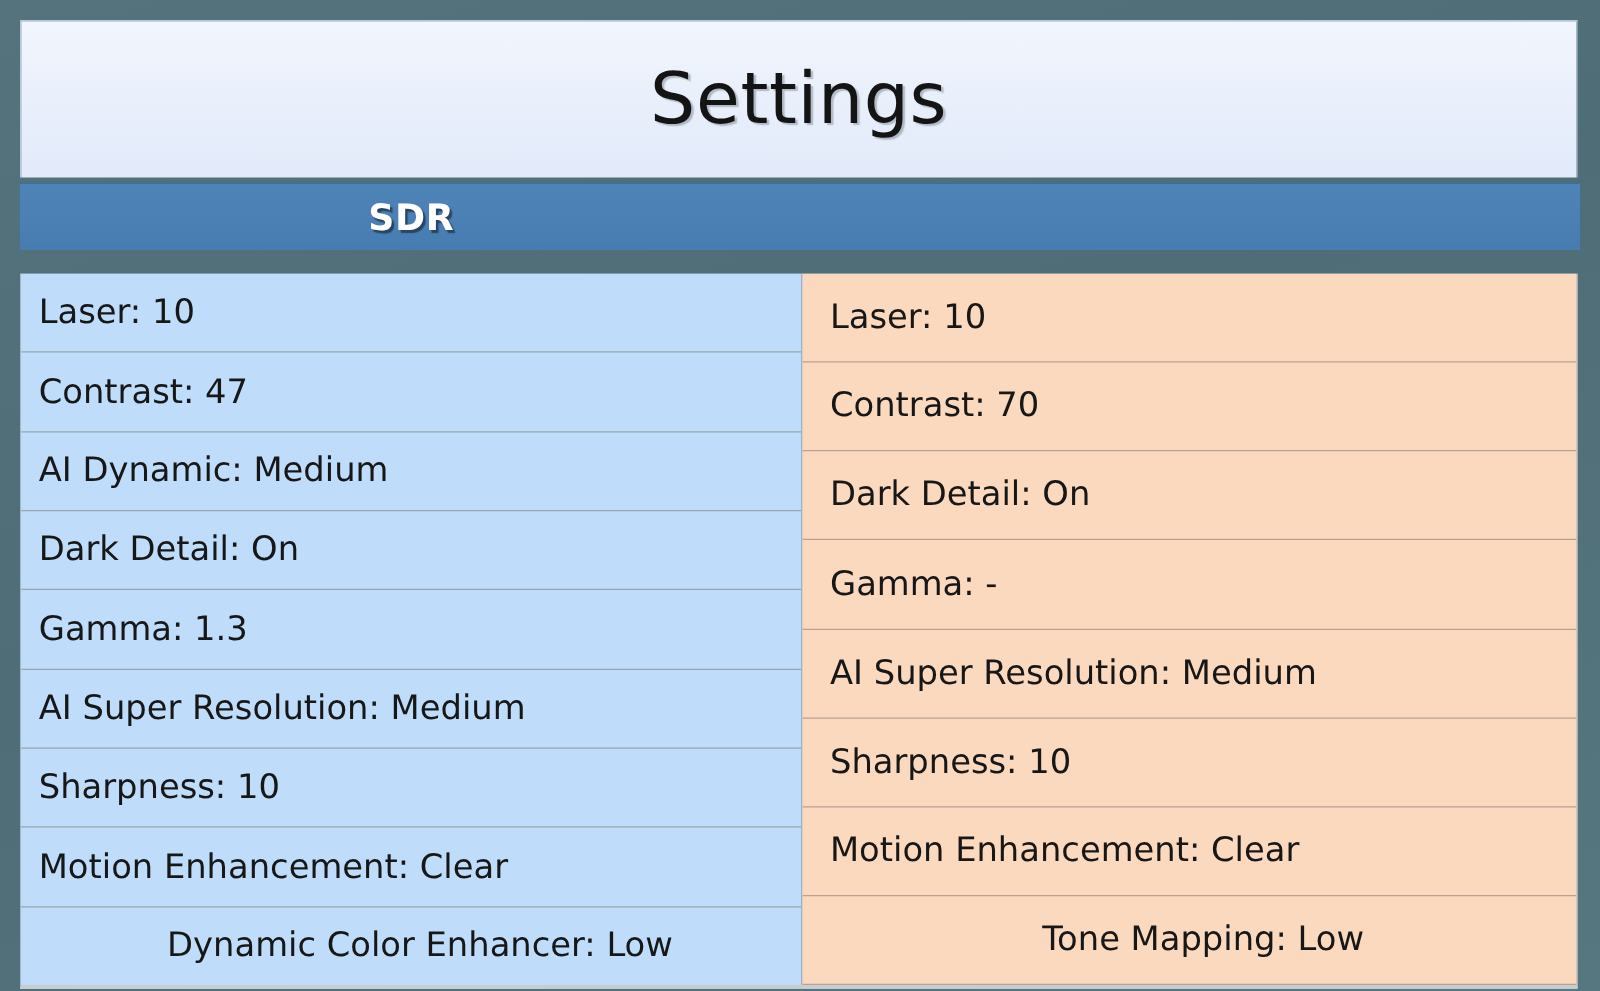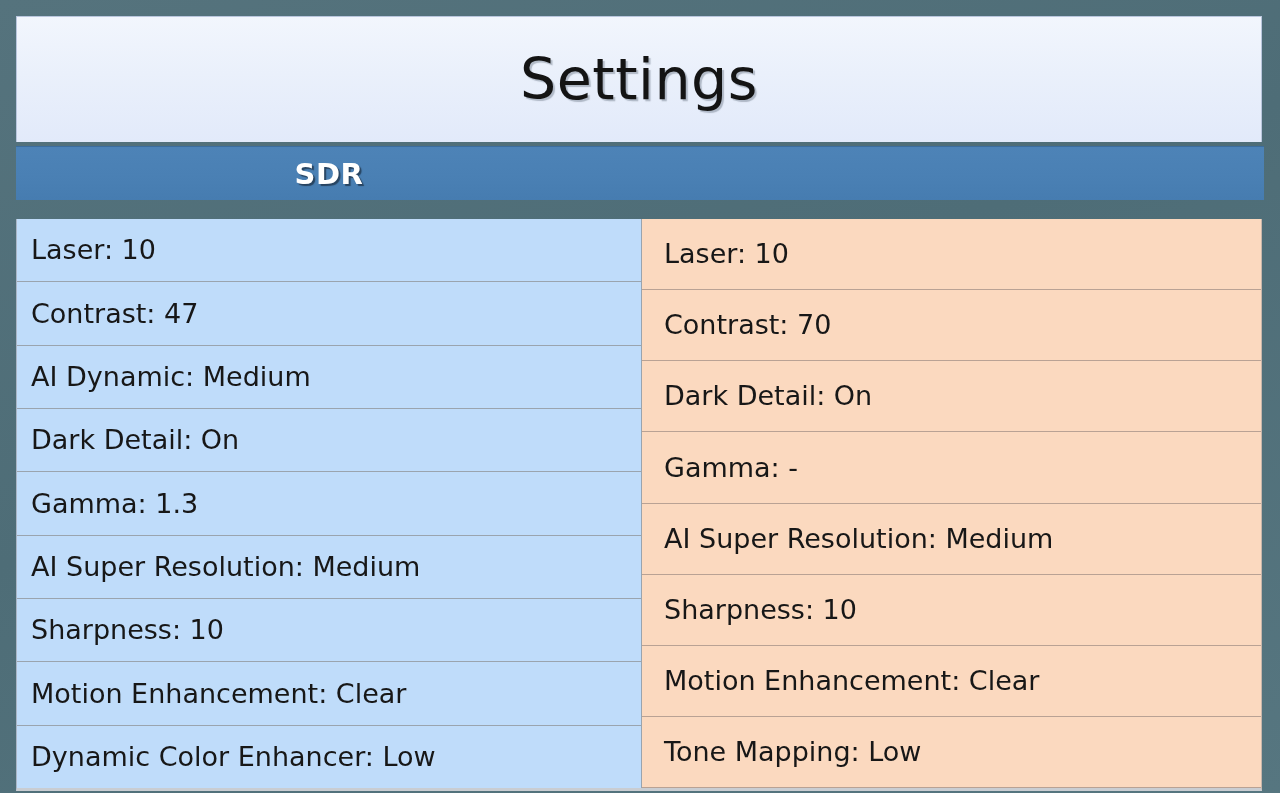--- a/index.html
+++ b/index.html
@@ -112,21 +112,21 @@
     align-items: center;
     padding-left: 14px;
     box-sizing: border-box;
     border-bottom: 1px solid #9aa4ae;
     min-height: 0;
   }
   .column.hdr .row {
     padding-left: 22px;
     border-bottom: 1px solid #b9a294;
   }
-  .row:last-child { border-bottom: none; }
+  .row:last-child { border-bottom: none; justify-content: center; }
 
   .row-text {
     font-size: 27px;
     color: #171717;
     line-height: 1.1;
     white-space: nowrap;
     user-select: none;
   }
 </style>
 </head>

